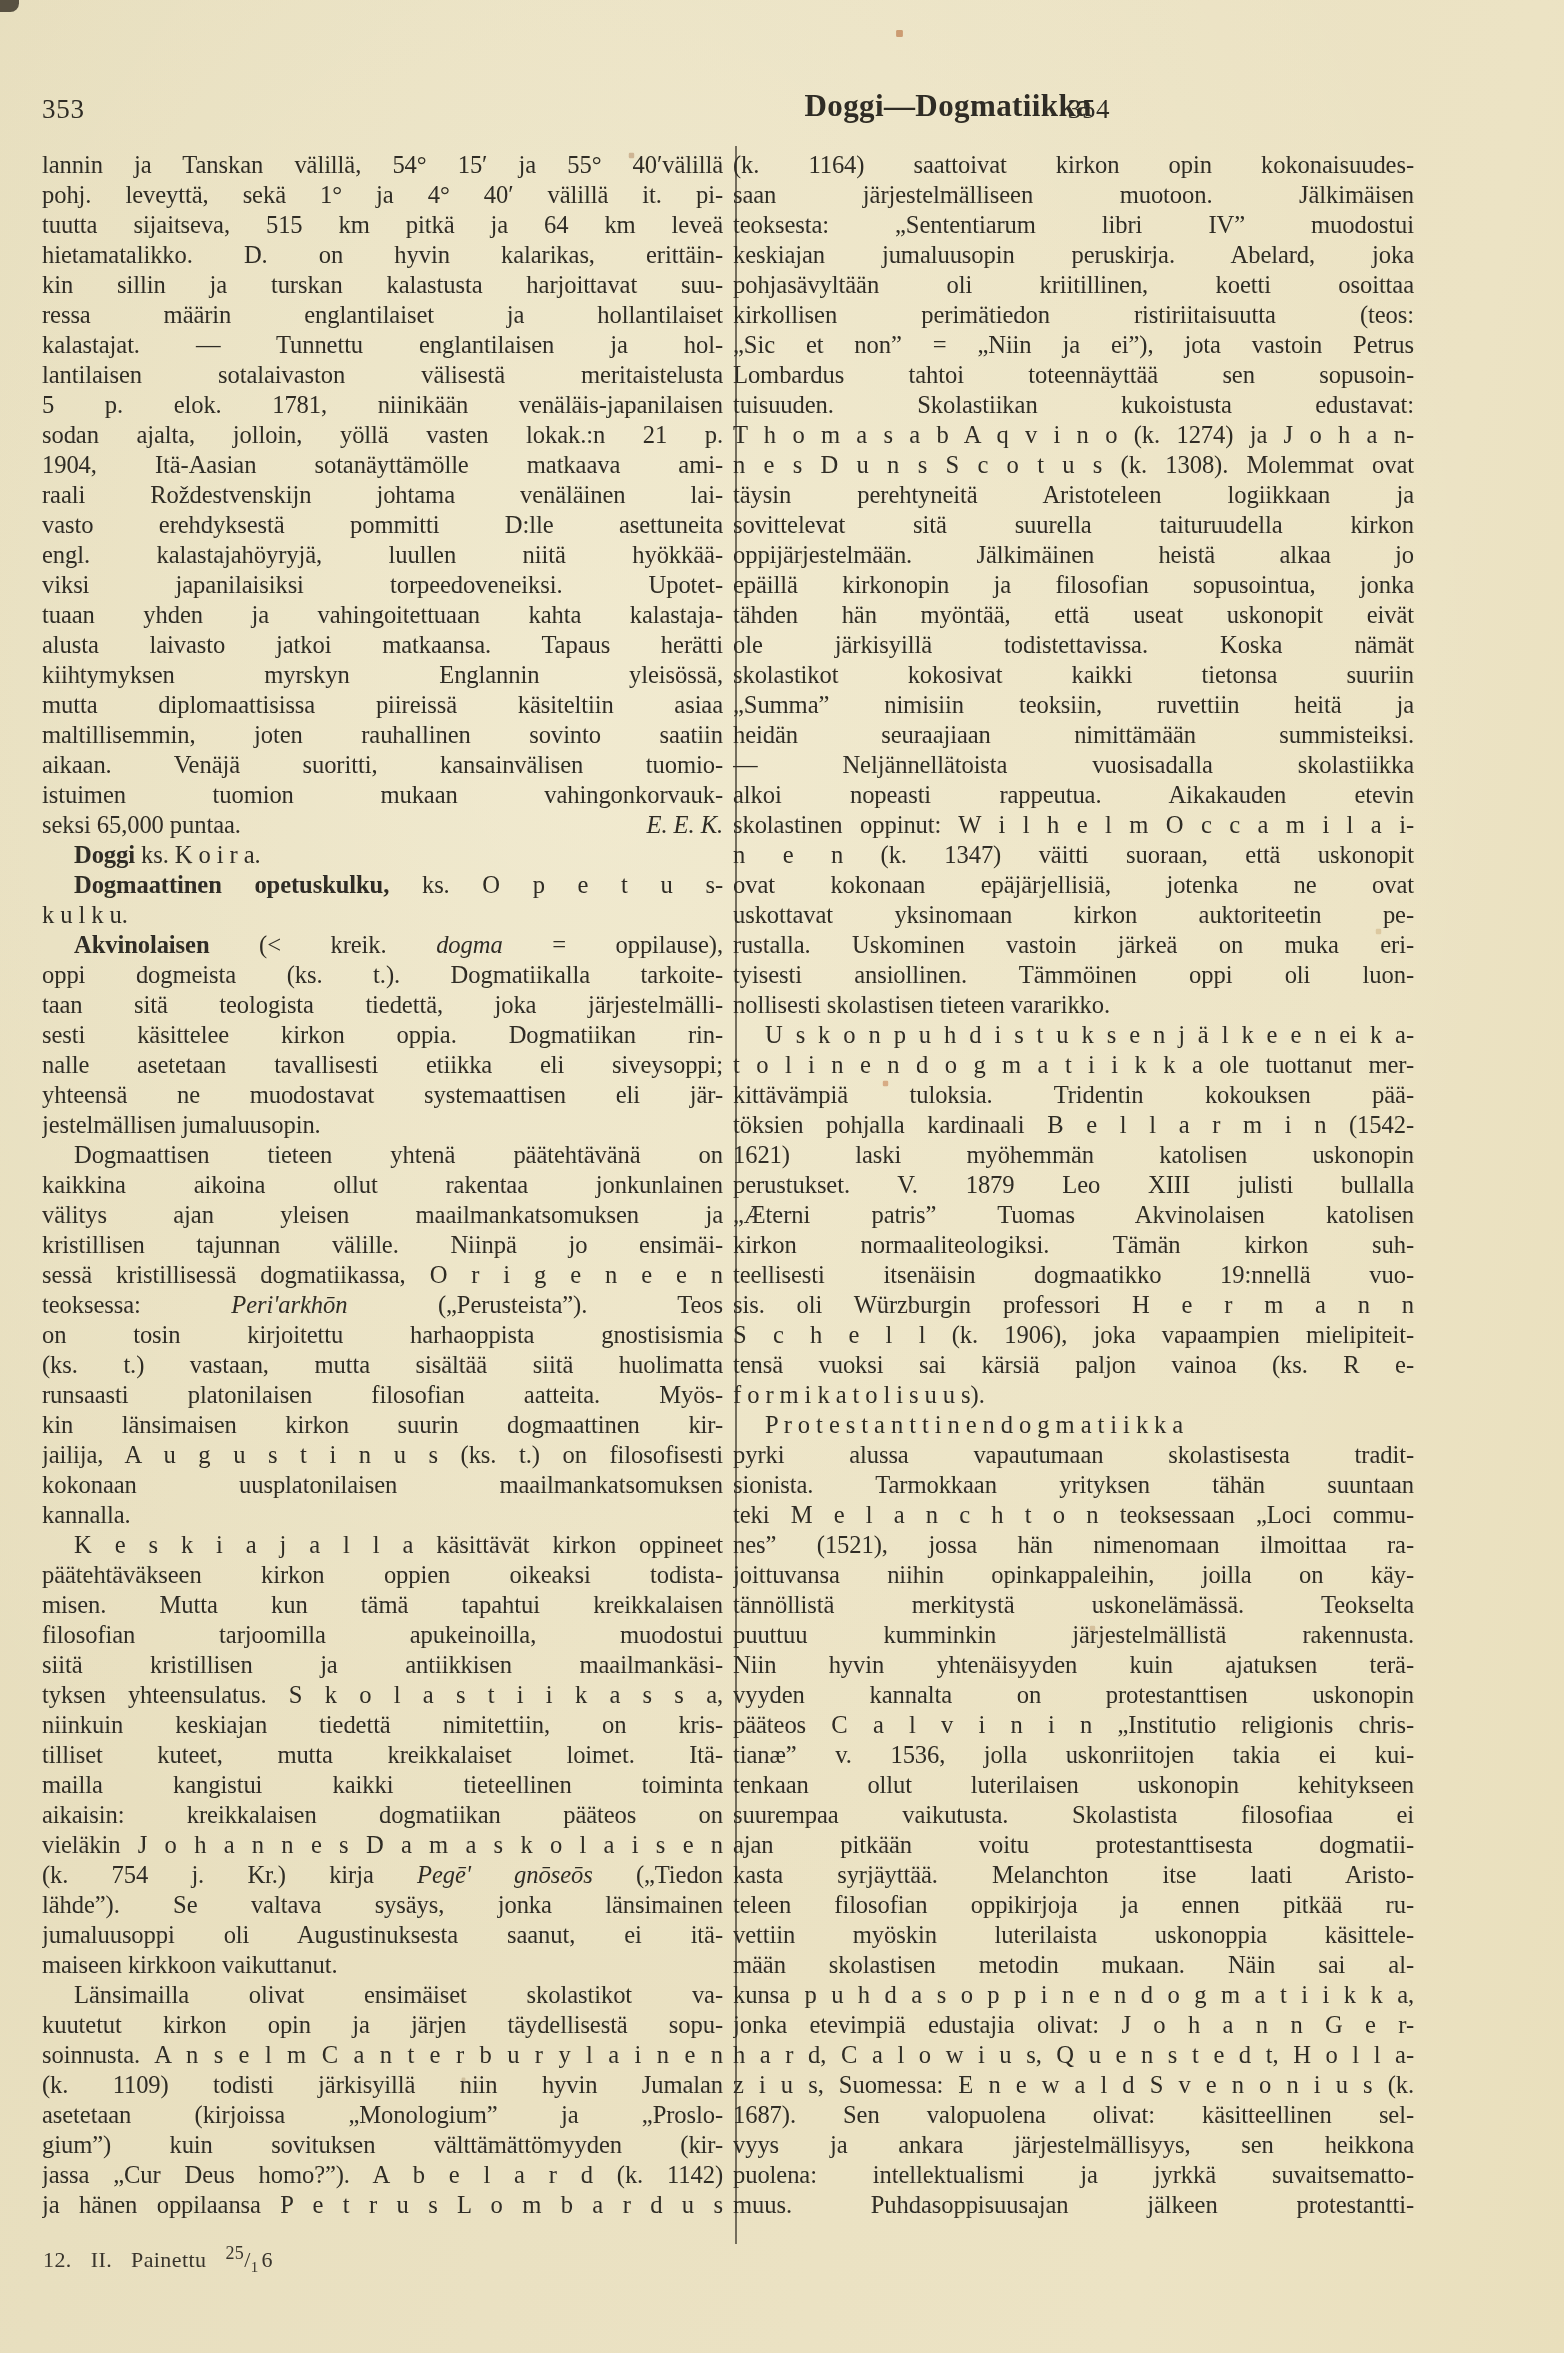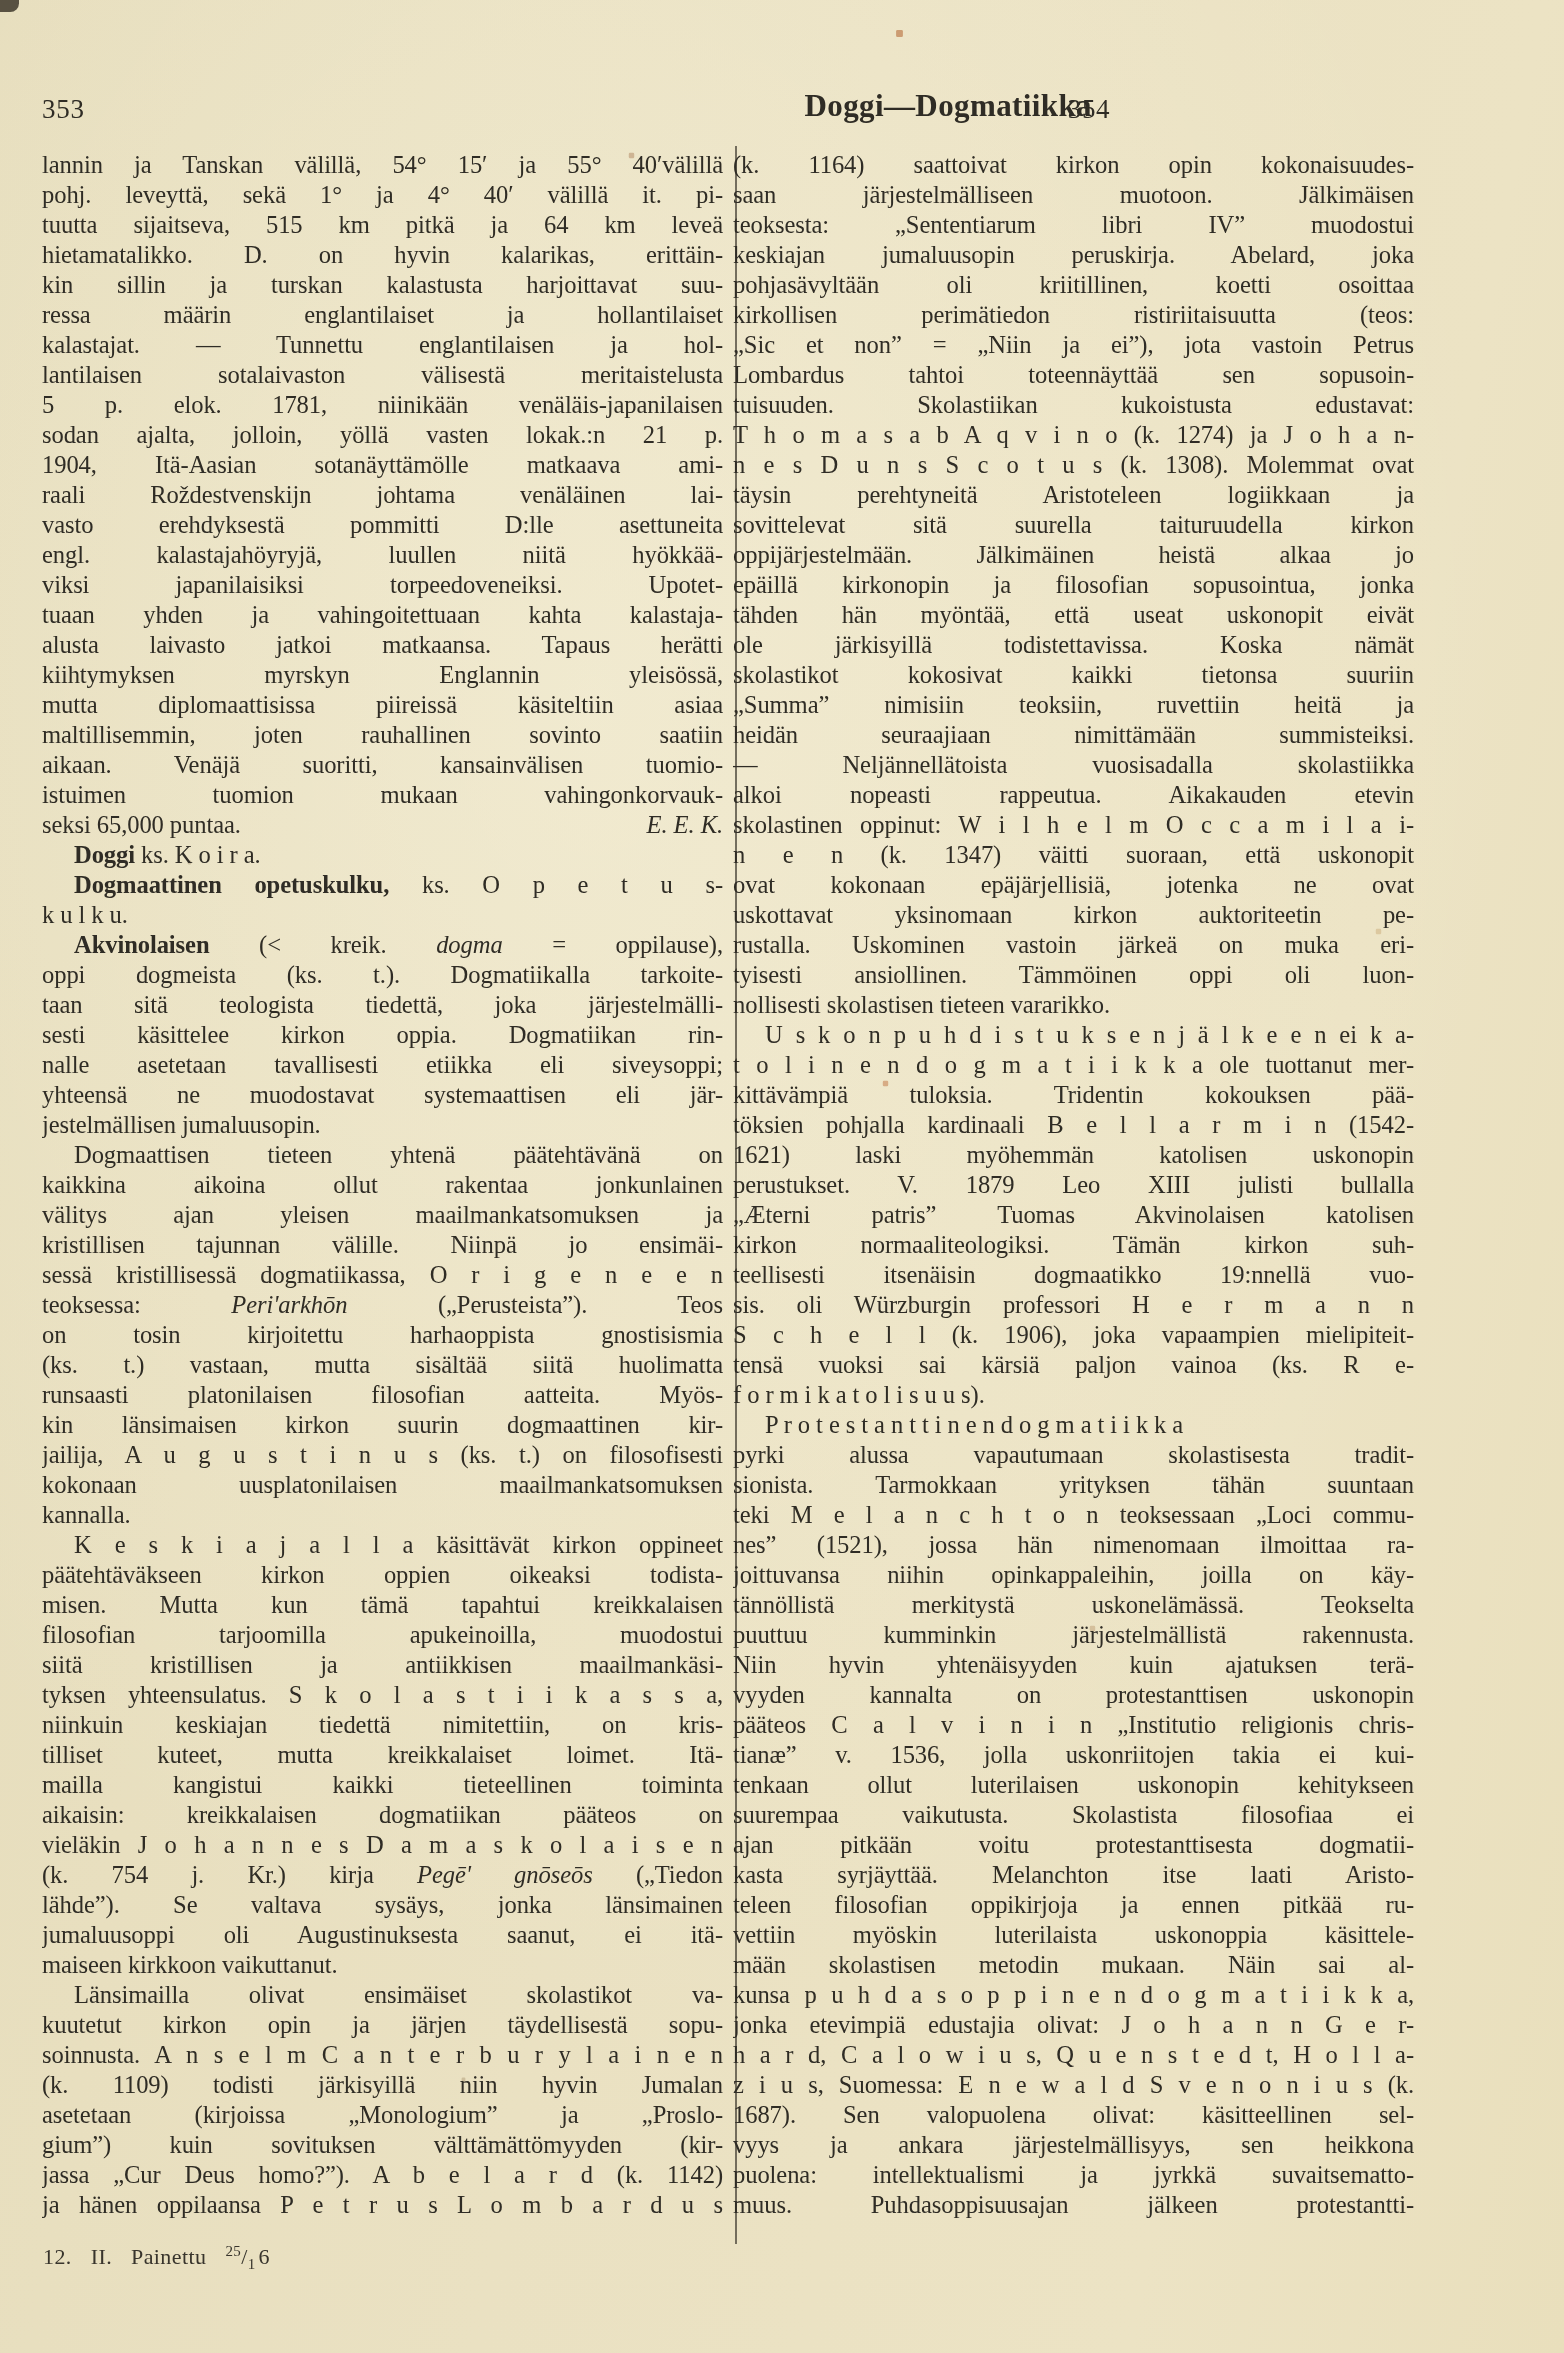--- a/index.html
+++ b/index.html
@@ -33,21 +33,21 @@
   .line{height:30px;line-height:30px;font-size:24.6px;letter-spacing:-0.1px;
     text-align:justify;text-align-last:justify;overflow:hidden;white-space:normal;}
   .line.flush{text-align:right;text-align-last:left;}
   .line.ind{text-indent:32px;}
   .line.split{display:flex;justify-content:space-between;text-align-last:left;}
   .line b{font-weight:700;}
   .line i{font-style:italic;}
   .footer{position:absolute;left:43px;top:2243px;font-size:22px;letter-spacing:0.4px;color:#38342c;}
   .footer .part{margin-right:19px;}
   .footer .frac{margin-right:2.9px;}
-  .footer sup{font-size:15px;vertical-align:super;}
+  .footer sup{font-size:18px;vertical-align:super;}
   .footer sub{font-size:15px;vertical-align:sub;}
 </style>
 </head>
 <body style="--paper: #e9e0c1; --ink: #2f2c25;">
 
 <div class="corner-mark"></div>
 <div class="specks"></div>
 
 <div class="hdr-pagenum left">353</div>
 <div class="hdr-title">Doggi—Dogmatiikka</div>

